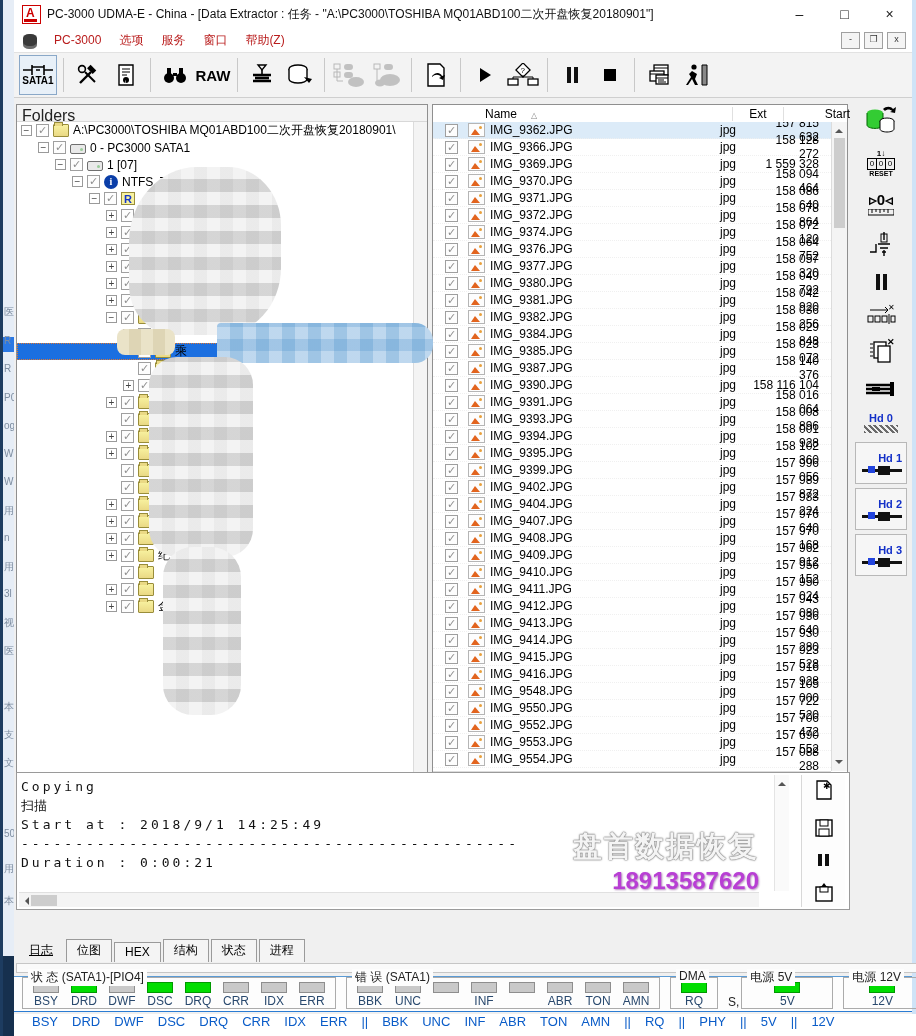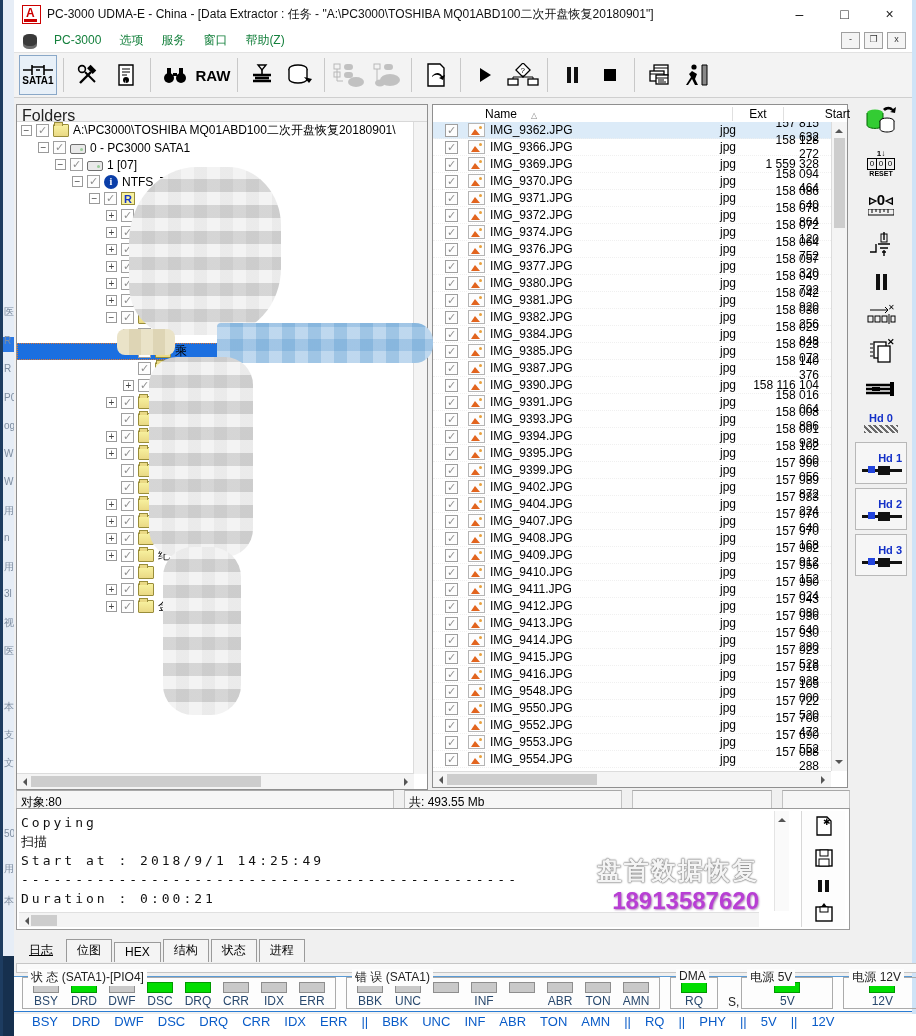--- a/index.html
+++ b/index.html
@@ -17,21 +17,21 @@
   .window{position:absolute;left:14px;top:0;width:898px;height:1036px;background:#f0f0f0;}
   .titlebar{position:absolute;left:0;top:0;width:100%;height:28px;background:#fff;display:flex;align-items:center;border-bottom:1px solid #ececec;}
   .applogo{width:17px;height:17px;margin:0 6px 0 8px;background:#fff;border:1px solid #c00;position:relative;flex:0 0 auto;}
   .applogo:before{content:"A";position:absolute;left:3px;top:0px;font-weight:bold;font-size:12px;color:#c00;}
   .applogo:after{content:"";position:absolute;left:1px;bottom:1px;width:13px;height:3px;background:#c00;}
   .title-text{font-size:12px;color:#111;white-space:nowrap;overflow:hidden;}
   .caption-btns{margin-left:auto;display:flex;align-items:center;height:100%;}
   .cap-btn{width:45px;height:100%;display:flex;align-items:center;justify-content:center;font-size:14px;color:#222;}
   .menubar{position:absolute;left:0;top:28px;width:100%;height:24px;background:#fff;display:flex;align-items:center;border-bottom:1px solid #dcdcdc;}
   .mdi-ico{width:14px;height:12px;margin:0 8px 0 9px;background:#3a3a3a;border-radius:6px/4px;box-shadow:0 3px 0 #6a6a6a;flex:0 0 auto;}
-  .menu-item{padding:3px 9px;color:#15803d;}
+  .menu-item{padding:3px 9px;color:#b91c1c;}
   .mdi-btns{margin-left:auto;display:flex;gap:4px;margin-right:6px;}
   .mdi-btn{width:17px;height:15px;border:1px solid #a0a0a0;background:#f4f4f4;font-size:9px;line-height:13px;text-align:center;color:#333;}
   
   .toolbar{position:absolute;left:0;top:52px;width:100%;height:46px;background:#f3f3f3;border-top:1px solid #e2e2e2;border-bottom:1px solid #cfcfcf;display:flex;align-items:center;padding-left:4px;box-sizing:border-box;}
   .tbtn{height:38px;min-width:36px;display:flex;flex-direction:column;align-items:center;justify-content:center;margin:0 1px;}
   .tbtn.pressed{border:1px solid #8aa8c8;background:#e8f0f8;}
   .tsep{width:1px;height:34px;background:#c8c8c8;margin:0 5px;}
   .sata-lbl{font-size:10px;font-weight:bold;margin-top:-1px;}
   .raw-lbl{font-size:15px;font-weight:bold;letter-spacing:0px;}
   .ticon{display:block;}
@@ -94,28 +94,28 @@
   .hd-glyph{width:40px;height:9px;position:relative;margin-top:2px;}
   .hd-glyph .bar{position:absolute;left:0;top:3px;width:40px;height:3px;background:#111;}
   .hd-glyph .blk{position:absolute;left:16px;top:0;width:12px;height:9px;background:#111;}
   .hd-glyph .sq{position:absolute;left:6px;top:0px;width:7px;height:7px;background:#2244dd;}
   .pauseg{display:flex;gap:3px;}
   .pauseg i{display:block;width:4px;height:16px;background:#111;}
   
   .statusbar{position:absolute;left:2px;top:790px;width:834px;height:22px;display:flex;gap:10px;}
   .scell{border:1px solid #c2c2c2;border-top-color:#a8a8a8;background:#f6f6f6;padding:3px 4px;box-sizing:border-box;font-size:12px;}
   
-  .log-panel{position:absolute;left:2px;top:808px;width:834px;height:122px;background:#fff;border:1px solid #9a9a9a;box-sizing:border-box;}
+  .log-panel{position:absolute;left:2px;top:772px;width:834px;height:138px;background:#fff;border:1px solid #9a9a9a;box-sizing:border-box;}
   .log-text{position:absolute;left:4px;top:4px;width:740px;bottom:18px;overflow:hidden;font-family:"DejaVu Sans Mono",monospace;font-size:13px;line-height:19px;color:#111;}
   .ls{letter-spacing:3px;}
   .log-vscroll{position:absolute;right:60px;top:2px;width:14px;bottom:18px;background:#fafafa;border-left:1px solid #e4e4e4;}
   .log-hscroll{position:absolute;left:2px;bottom:2px;width:740px;height:14px;background:#f4f4f4;border-top:1px solid #e0e0e0;}
   .log-icons{position:absolute;right:4px;top:2px;width:44px;bottom:2px;border-left:1px solid #d8d8d8;display:flex;flex-direction:column;align-items:center;justify-content:space-between;padding:4px 0;box-sizing:border-box;background:#fdfdfd;}
   .wmark{position:absolute;right:90px;bottom:14px;text-align:right;z-index:8;}
-  .wm1{font-size:25px;font-weight:bold;color:#f4f4f4;text-shadow:0 0 2px #666,0 0 1px #444;letter-spacing:2px;}
+  .wm1{font-size:29px;font-weight:bold;color:#f4f4f4;text-shadow:0 0 2px #666,0 0 1px #444;letter-spacing:2px;}
   .wm2{font-size:24px;font-weight:bold;color:#b83fd4;text-shadow:1px 1px 2px rgba(90,0,110,.45);}
   
   .tabsbar{position:absolute;left:2px;top:940px;width:834px;height:22px;display:flex;align-items:flex-end;gap:2px;padding-left:2px;box-sizing:border-box;}
   .tab{border:1px solid #9a9a9a;background:#f4f4f4;padding:2px 10px 3px;font-size:12px;border-bottom:none;}
   .tab.active{border-color:transparent;background:transparent;text-decoration:underline;}
   .thin-strip{position:absolute;left:2px;top:963px;width:908px;height:10px;border:1px solid #c6c6c6;background:#fafafa;box-sizing:border-box;}
   
   .ind-panel{position:absolute;left:0px;top:976px;width:898px;height:36px;background:#fdfdfd;border-top:1px solid #5b9bd5;border-bottom:1px solid #2b7cd3;display:flex;align-items:flex-end;padding:0 0 2px 8px;box-sizing:border-box;z-index:9;}
   .grp{position:relative;border:1px solid #ababab;height:26px;display:flex;align-items:flex-start;gap:8px;padding:4px 8px 0;margin-right:10px;box-sizing:content-box;}
   .grp .ttl{position:absolute;top:-9px;left:5px;background:#fdfdfd;padding:0 3px;font-size:12px;color:#222;white-space:nowrap;}

